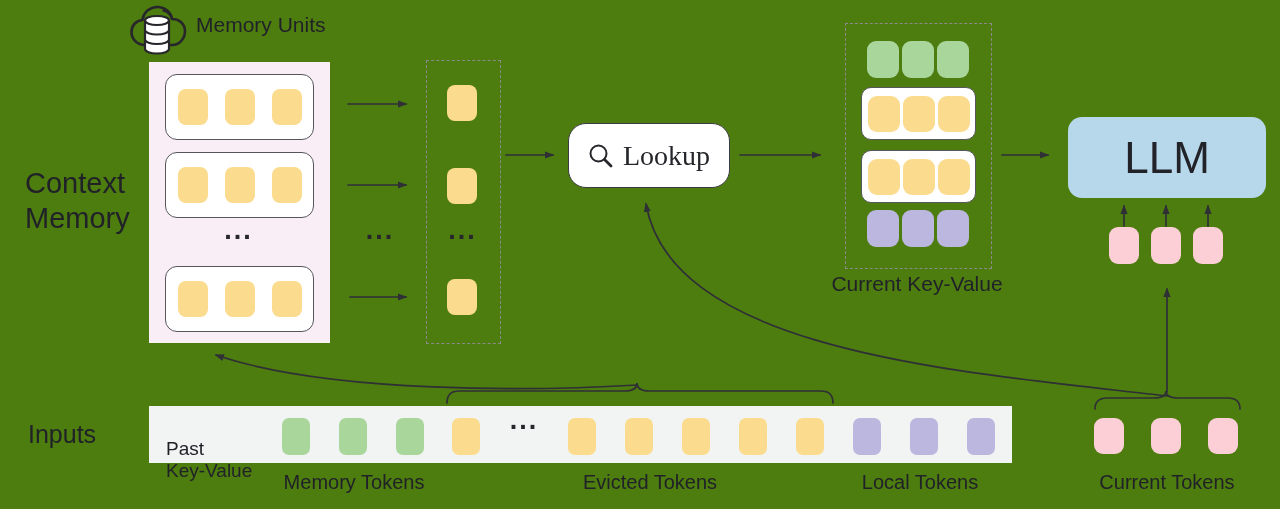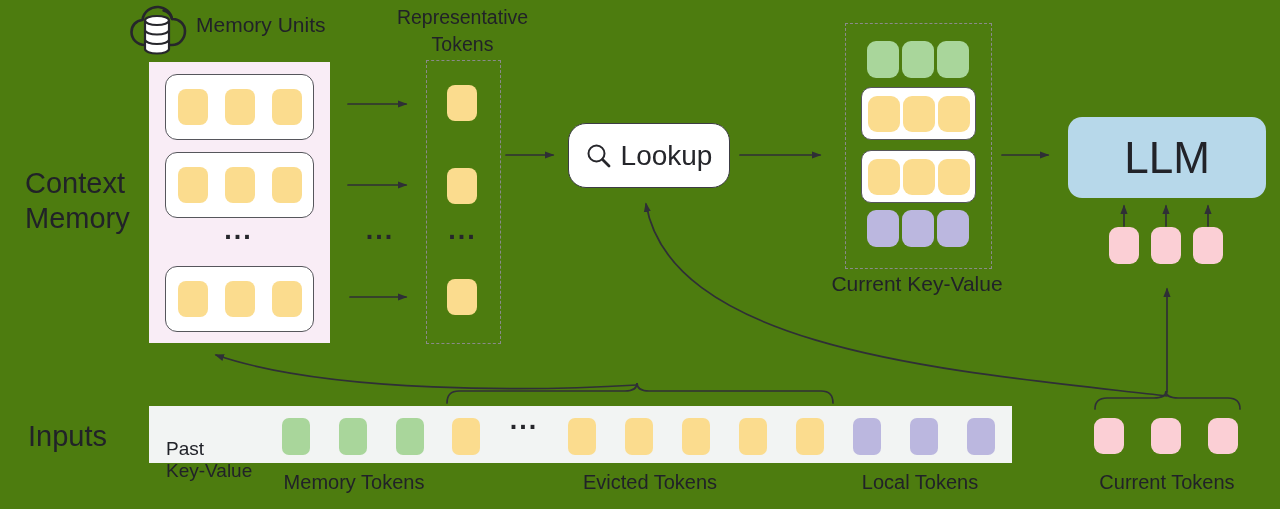--- a/index.html
+++ b/index.html
@@ -14,21 +14,21 @@
   .overlay{position:absolute;left:0;top:0;width:1280px;height:509px;pointer-events:none;z-index:6;}
 
   
   .memory-panel{position:absolute;left:149px;top:62px;width:181px;height:281px;background:var(--memory-bg);z-index:1;}
   .munit{position:absolute;left:165px;width:147px;height:64px;background:#fff;border:1.2px solid #56565c;border-radius:12px;
          display:flex;align-items:center;justify-content:center;gap:17px;z-index:2;}
   .rep-box{position:absolute;left:426px;top:60px;width:73px;height:282px;border:1.6px dashed #8a8a8a;z-index:1;}
   .rep-slot{position:absolute;left:447px;width:30px;display:flex;z-index:2;}
   .lookup{position:absolute;left:568px;top:123px;width:160px;height:63px;background:#fff;border:1.7px solid #3c3c44;border-radius:18px;
           display:flex;align-items:center;justify-content:center;gap:9px;z-index:2;}
-  .lookup-text{font-size:28px;color:#25262b;}
+  .lookup-text{font-size:28px;color:#25262b;font-family:Liberation Serif, serif;}
   .cache-box{position:absolute;left:845px;top:23px;width:145px;height:244px;border:1.6px dashed #8a8a8a;z-index:1;}
   .cache-row{position:absolute;left:845px;width:145px;display:flex;justify-content:center;gap:3px;z-index:2;}
   .kv-rect{position:absolute;left:861px;width:113px;height:51px;background:#fff;border:1.1px solid #56565c;border-radius:10px;
            display:flex;align-items:center;justify-content:center;gap:3px;z-index:2;}
   .llm-box{position:absolute;left:1068px;top:117px;width:198px;height:81px;background:var(--llm-bg);border-radius:14px;
            display:flex;align-items:center;justify-content:center;z-index:2;}
   .llm-text{font-size:44px;color:#222329;}
   .band{position:absolute;left:149px;top:406px;width:863px;height:57px;background:var(--band-bg);z-index:1;}
   .tok-group{position:absolute;display:flex;z-index:2;}
 
@@ -43,21 +43,21 @@
   .kv-rect .tok{width:32px;height:36px;border-radius:9px;}
   .llm-in .tok{width:30px;height:37px;border-radius:9px;}
   .band-g .tok{width:28px;height:37px;border-radius:7px;}
   .current-g .tok{width:30px;height:36px;border-radius:9px;}
 
   
   .dots{position:absolute;font-weight:700;font-size:27px;letter-spacing:2px;color:#26262b;text-align:center;z-index:3;line-height:1.1;}
 
   
   .ctx-label{left:25px;top:166px;font-size:29px;line-height:35px;}
-  .inputs-label{left:28px;top:420px;font-size:29px;}
+  .inputs-label{left:28px;top:420px;font-size:25px;}
   .memory-units-label{left:196px;top:13px;font-size:21px;}
   .rep-label{left:380px;top:4px;width:165px;font-size:19.5px;line-height:27px;text-align:center;}
   .cache-label{left:818px;top:270px;width:198px;font-size:21px;line-height:27px;text-align:center;}
   .past-kv{left:166px;top:438px;font-size:19px;line-height:21.5px;z-index:2;}
   .seq-label{top:471px;width:180px;font-size:20px;text-align:center;}
 </style>
 </head>
 <body>
 
 <div class="canvas">
@@ -88,24 +88,20 @@
 
   <svg class="abs" style="left:128px;top:2px;z-index:2;" width="62" height="54" viewBox="0 0 62 54">
     <path d="M 17,43 C 9,43 3.5,37 3.5,30 C 3.5,23.5 8,18.5 14.5,18 C 15.5,10 22.5,4.5 30.5,5 C 37.5,5.5 43,10.5 44,17 C 51,16.5 57,22 57,29 C 57,36.5 51.5,43 44,43 Z" fill="none" stroke="#26262b" stroke-width="2.6" stroke-linejoin="round"></path>
     <path d="M 35.5,8.5 C 39.5,9.5 43,13 44.2,17" fill="none" stroke="#26262b" stroke-width="2.4" stroke-linecap="round"></path>
     <path d="M 17,18.5 L 17,47 A 12,4.5 0 0 0 41,47 L 41,18.5" fill="#ffffff" stroke="none"></path>
     <ellipse cx="29" cy="18.5" rx="12" ry="4.5" fill="#ffffff" stroke="#26262b" stroke-width="2.2"></ellipse>
     <path d="M 17,18.5 L 17,47 M 41,18.5 L 41,47 M 17,47 A 12,4.5 0 0 0 41,47 M 17,28 A 12,4.5 0 0 0 41,28 M 17,37.5 A 12,4.5 0 0 0 41,37.5" fill="none" stroke="#26262b" stroke-width="2.2"></path>
   </svg>
 
   <div class="lbl memory-units-label">Memory Units</div>
-  <div class="lbl rep-label">
-    <div>Representative</div>
-    <div>Tokens</div>
-  </div>
 
   <div class="lbl ctx-label">
     <div>Context</div>
     <div>Memory</div>
   </div>
   <div class="memory-panel"></div>
   <div class="munit" style="top:74px;">
       <span class="tok tok-yellow"></span>
       <span class="tok tok-yellow"></span>
       <span class="tok tok-yellow"></span>

